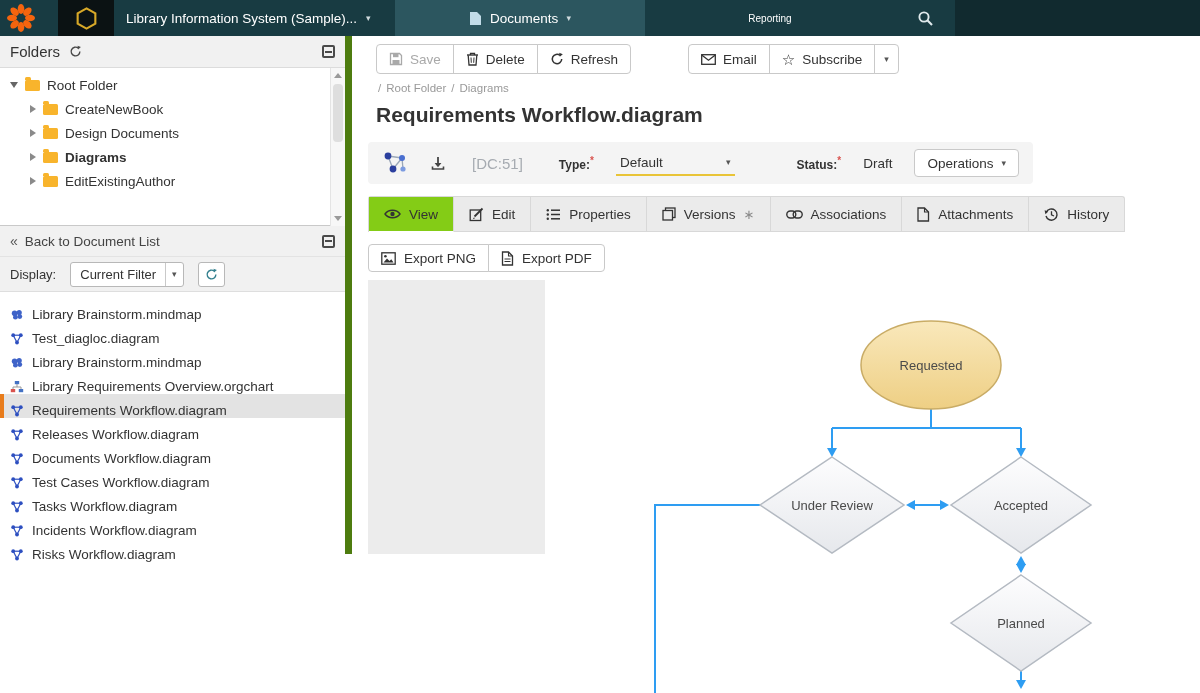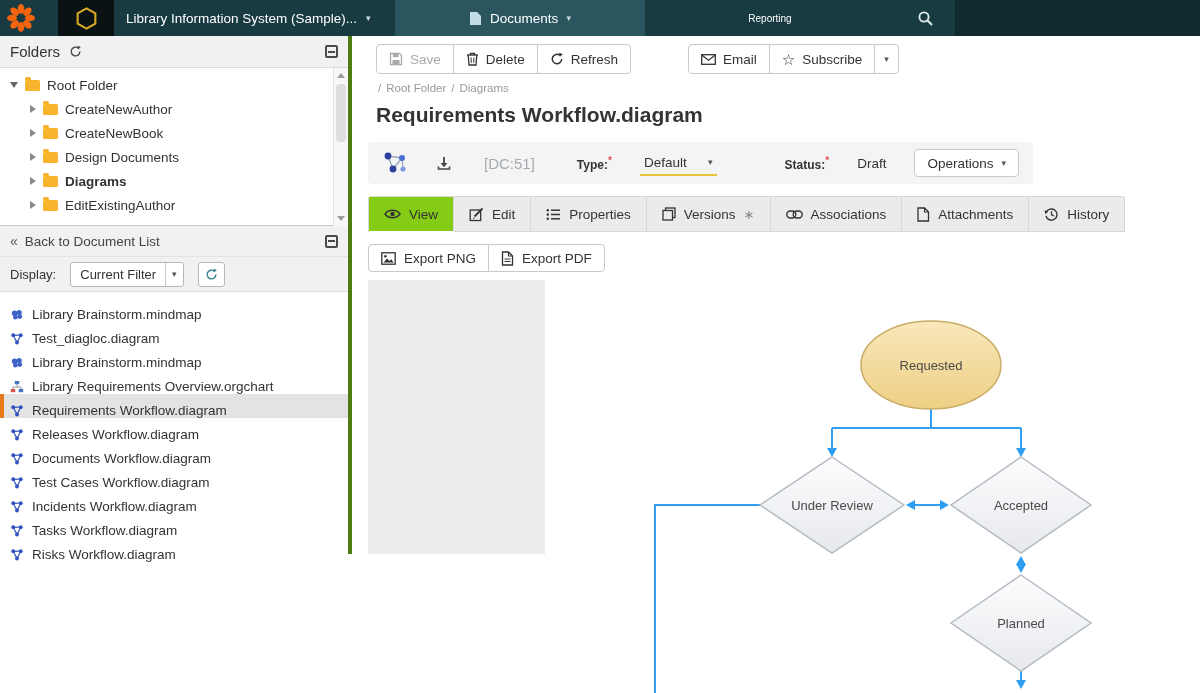--- a/index.html
+++ b/index.html
@@ -19,21 +19,21 @@
              font-size:13.5px; cursor:pointer; }
   .tb-reporting { position:absolute; left:645px; top:0; width:250px; height:36px; display:flex;
              align-items:center; justify-content:center; color:#fff; font-size:10px; cursor:pointer; }
   .tb-search { position:absolute; left:895px; top:0; width:60px; height:36px; display:flex;
              align-items:center; justify-content:center; cursor:pointer; }
   .tb-dark { position:absolute; left:955px; right:0; top:0; height:36px; background:#112a2f; }
   .cw { color:#cfdadd; font-size:9px; }
 
   
   .sidebar { position:absolute; top:36px; left:0; width:352px; bottom:0; background:#fff;
-             border-right:4px solid #4d7c0f; }
+             border-right:7px solid #4d7c0f; }
   .sb-header { position:absolute; top:0; left:0; right:0; height:32px; background:#f1f1f1;
              border-bottom:1px solid #dcdcdc; display:flex; align-items:center; padding:0 10px;
              gap:9px; font-size:15px; color:#333; }
   .spacer { flex:1; }
   .collapse-box { width:13px; height:13px; border:2px solid #4a4a4a; border-radius:2px;
              position:relative; cursor:pointer; }
   .collapse-box::after { content:""; position:absolute; left:1px; right:1px; top:50%;
              margin-top:-1px; height:2px; background:#4a4a4a; }
   .sb-tree { position:absolute; top:32px; left:0; right:0; height:158px; background:#fff;
              border-bottom:1px solid #c9c9c9; padding-top:5px; }
@@ -85,21 +85,21 @@
   .bgroup .btn + .btn { margin-left:-1px; }
   .bgroup .btn:first-child { border-radius:4px 0 0 4px; }
   .bgroup .btn:last-child { border-radius:0 4px 4px 0; }
   .btn.disabled { color:#a9a9a9; }
   .btn.caret-only { padding:0 9px; }
   .cg { color:#555; font-size:9px; }
   .breadcrumb { position:absolute; top:46px; left:25px; display:flex; gap:5px; font-size:11.5px; color:#999; }
   .breadcrumb .bc-link { cursor:pointer; }
   .page-title { position:absolute; top:67px; left:23px; font-size:21px; font-weight:bold; color:#333; }
   .infobar { position:absolute; top:106px; left:15px; width:665px; height:42px; background:#f4f4f4;
-             border-radius:4px; display:flex; align-items:center; padding:0 14px; gap:28px; }
+             border-radius:4px; display:flex; align-items:center; padding:0 14px; gap:22px; }
   .doc-id { color:#a6abb1; font-size:15px; margin-left:4px; }
   .fld-label { font-size:12px; font-weight:bold; color:#333; margin-left:14px; }
   .req { color:#d9534f; font-size:10px; vertical-align:super; }
   .type-select { width:190px; height:26px; border-bottom:2px solid #e9c437; display:flex;
              align-items:center; justify-content:space-between; padding:0 4px; font-size:13.5px;
              color:#333; cursor:pointer; }
   .status-val { font-size:13.5px; color:#333; }
   .ops-btn { margin-left:auto; height:28px; display:flex; align-items:center; gap:8px; padding:0 12px;
              background:#fff; border:1px solid #c9c9c9; border-radius:4px; font-size:13.5px;
              color:#333; cursor:pointer; }
@@ -194,25 +194,20 @@
 
     <div class="sb-tree">
       <div class="tree-row">
         <span class="tri-open"></span>
         <span class="folder-ic"></span>
         <span class="lbl">Root Folder</span>
       </div>
       <div class="tree-row child">
         <span class="tri-closed"></span>
         <span class="folder-ic"></span>
-        <span class="lbl">CreateNewAuthor</span>
-      </div>
-      <div class="tree-row child">
-        <span class="tri-closed"></span>
-        <span class="folder-ic"></span>
         <span class="lbl">CreateNewBook</span>
       </div>
       <div class="tree-row child">
         <span class="tri-closed"></span>
         <span class="folder-ic"></span>
         <span class="lbl">Design Documents</span>
       </div>
       <div class="tree-row child selected">
         <span class="tri-closed"></span>
         <span class="folder-ic"></span>
@@ -389,38 +384,38 @@
                 <line x1="3.2" y1="3.2" x2="7" y2="10.5"></line>
                 <line x1="10.8" y1="3.2" x2="7" y2="10.5"></line>
               </g>
               <g fill="#2d4fc0">
                 <circle cx="3.2" cy="3.2" r="1.9"></circle>
                 <circle cx="10.8" cy="3.2" r="1.9"></circle>
                 <circle cx="7" cy="10.5" r="1.9"></circle>
               </g>
             </svg>
         </span>
+        <span class="lbl">Tasks Workflow.diagram</span>
+      </div>
+      <div class="doc-row">
+        <span class="ic">
+          <svg width="14" height="14" viewBox="0 0 14 14">
+              <g stroke="#2d4fc0" stroke-width="1.2">
+                <line x1="3.2" y1="3.2" x2="10.8" y2="3.2"></line>
+                <line x1="3.2" y1="3.2" x2="7" y2="10.5"></line>
+                <line x1="10.8" y1="3.2" x2="7" y2="10.5"></line>
+              </g>
+              <g fill="#2d4fc0">
+                <circle cx="3.2" cy="3.2" r="1.9"></circle>
+                <circle cx="10.8" cy="3.2" r="1.9"></circle>
+                <circle cx="7" cy="10.5" r="1.9"></circle>
+              </g>
+            </svg>
+        </span>
         <span class="lbl">Incidents Workflow.diagram</span>
-      </div>
-      <div class="doc-row">
-        <span class="ic">
-          <svg width="14" height="14" viewBox="0 0 14 14">
-              <g stroke="#2d4fc0" stroke-width="1.2">
-                <line x1="3.2" y1="3.2" x2="10.8" y2="3.2"></line>
-                <line x1="3.2" y1="3.2" x2="7" y2="10.5"></line>
-                <line x1="10.8" y1="3.2" x2="7" y2="10.5"></line>
-              </g>
-              <g fill="#2d4fc0">
-                <circle cx="3.2" cy="3.2" r="1.9"></circle>
-                <circle cx="10.8" cy="3.2" r="1.9"></circle>
-                <circle cx="7" cy="10.5" r="1.9"></circle>
-              </g>
-            </svg>
-        </span>
-        <span class="lbl">Tasks Workflow.diagram</span>
       </div>
       <div class="doc-row">
         <span class="ic">
           <svg width="14" height="14" viewBox="0 0 14 14">
               <g stroke="#2d4fc0" stroke-width="1.2">
                 <line x1="3.2" y1="3.2" x2="10.8" y2="3.2"></line>
                 <line x1="3.2" y1="3.2" x2="7" y2="10.5"></line>
                 <line x1="10.8" y1="3.2" x2="7" y2="10.5"></line>
               </g>
               <g fill="#2d4fc0">

